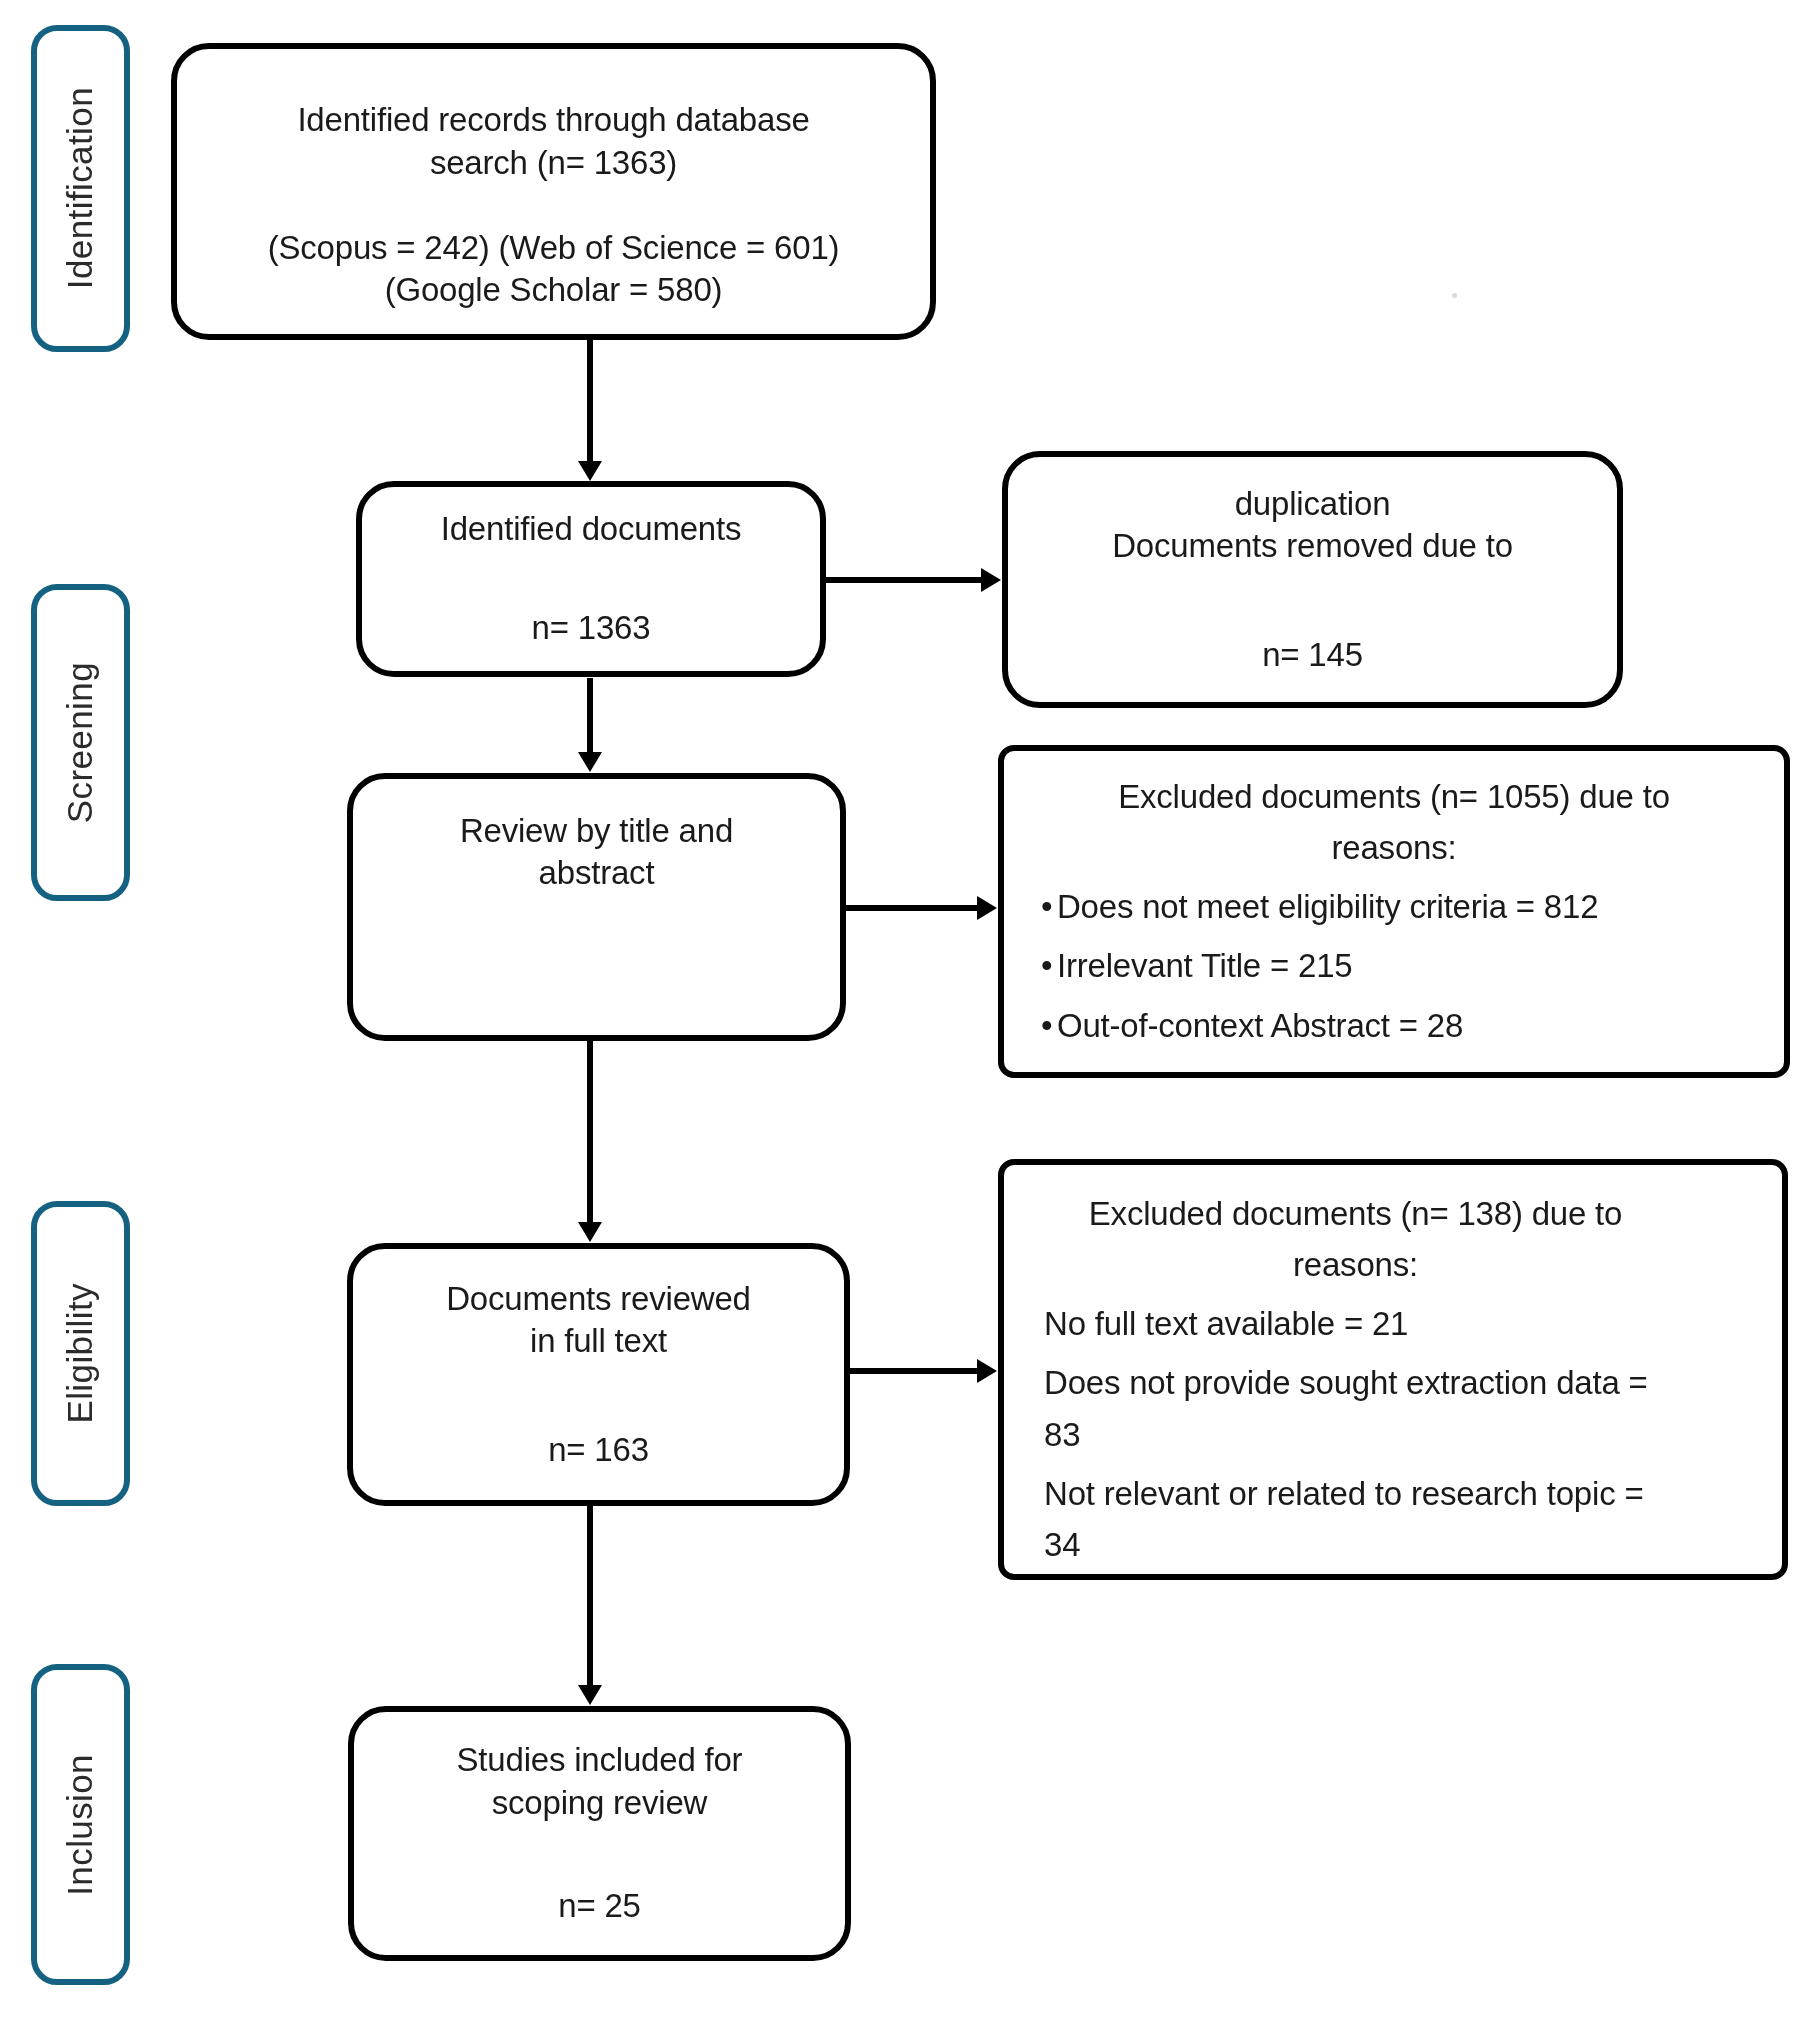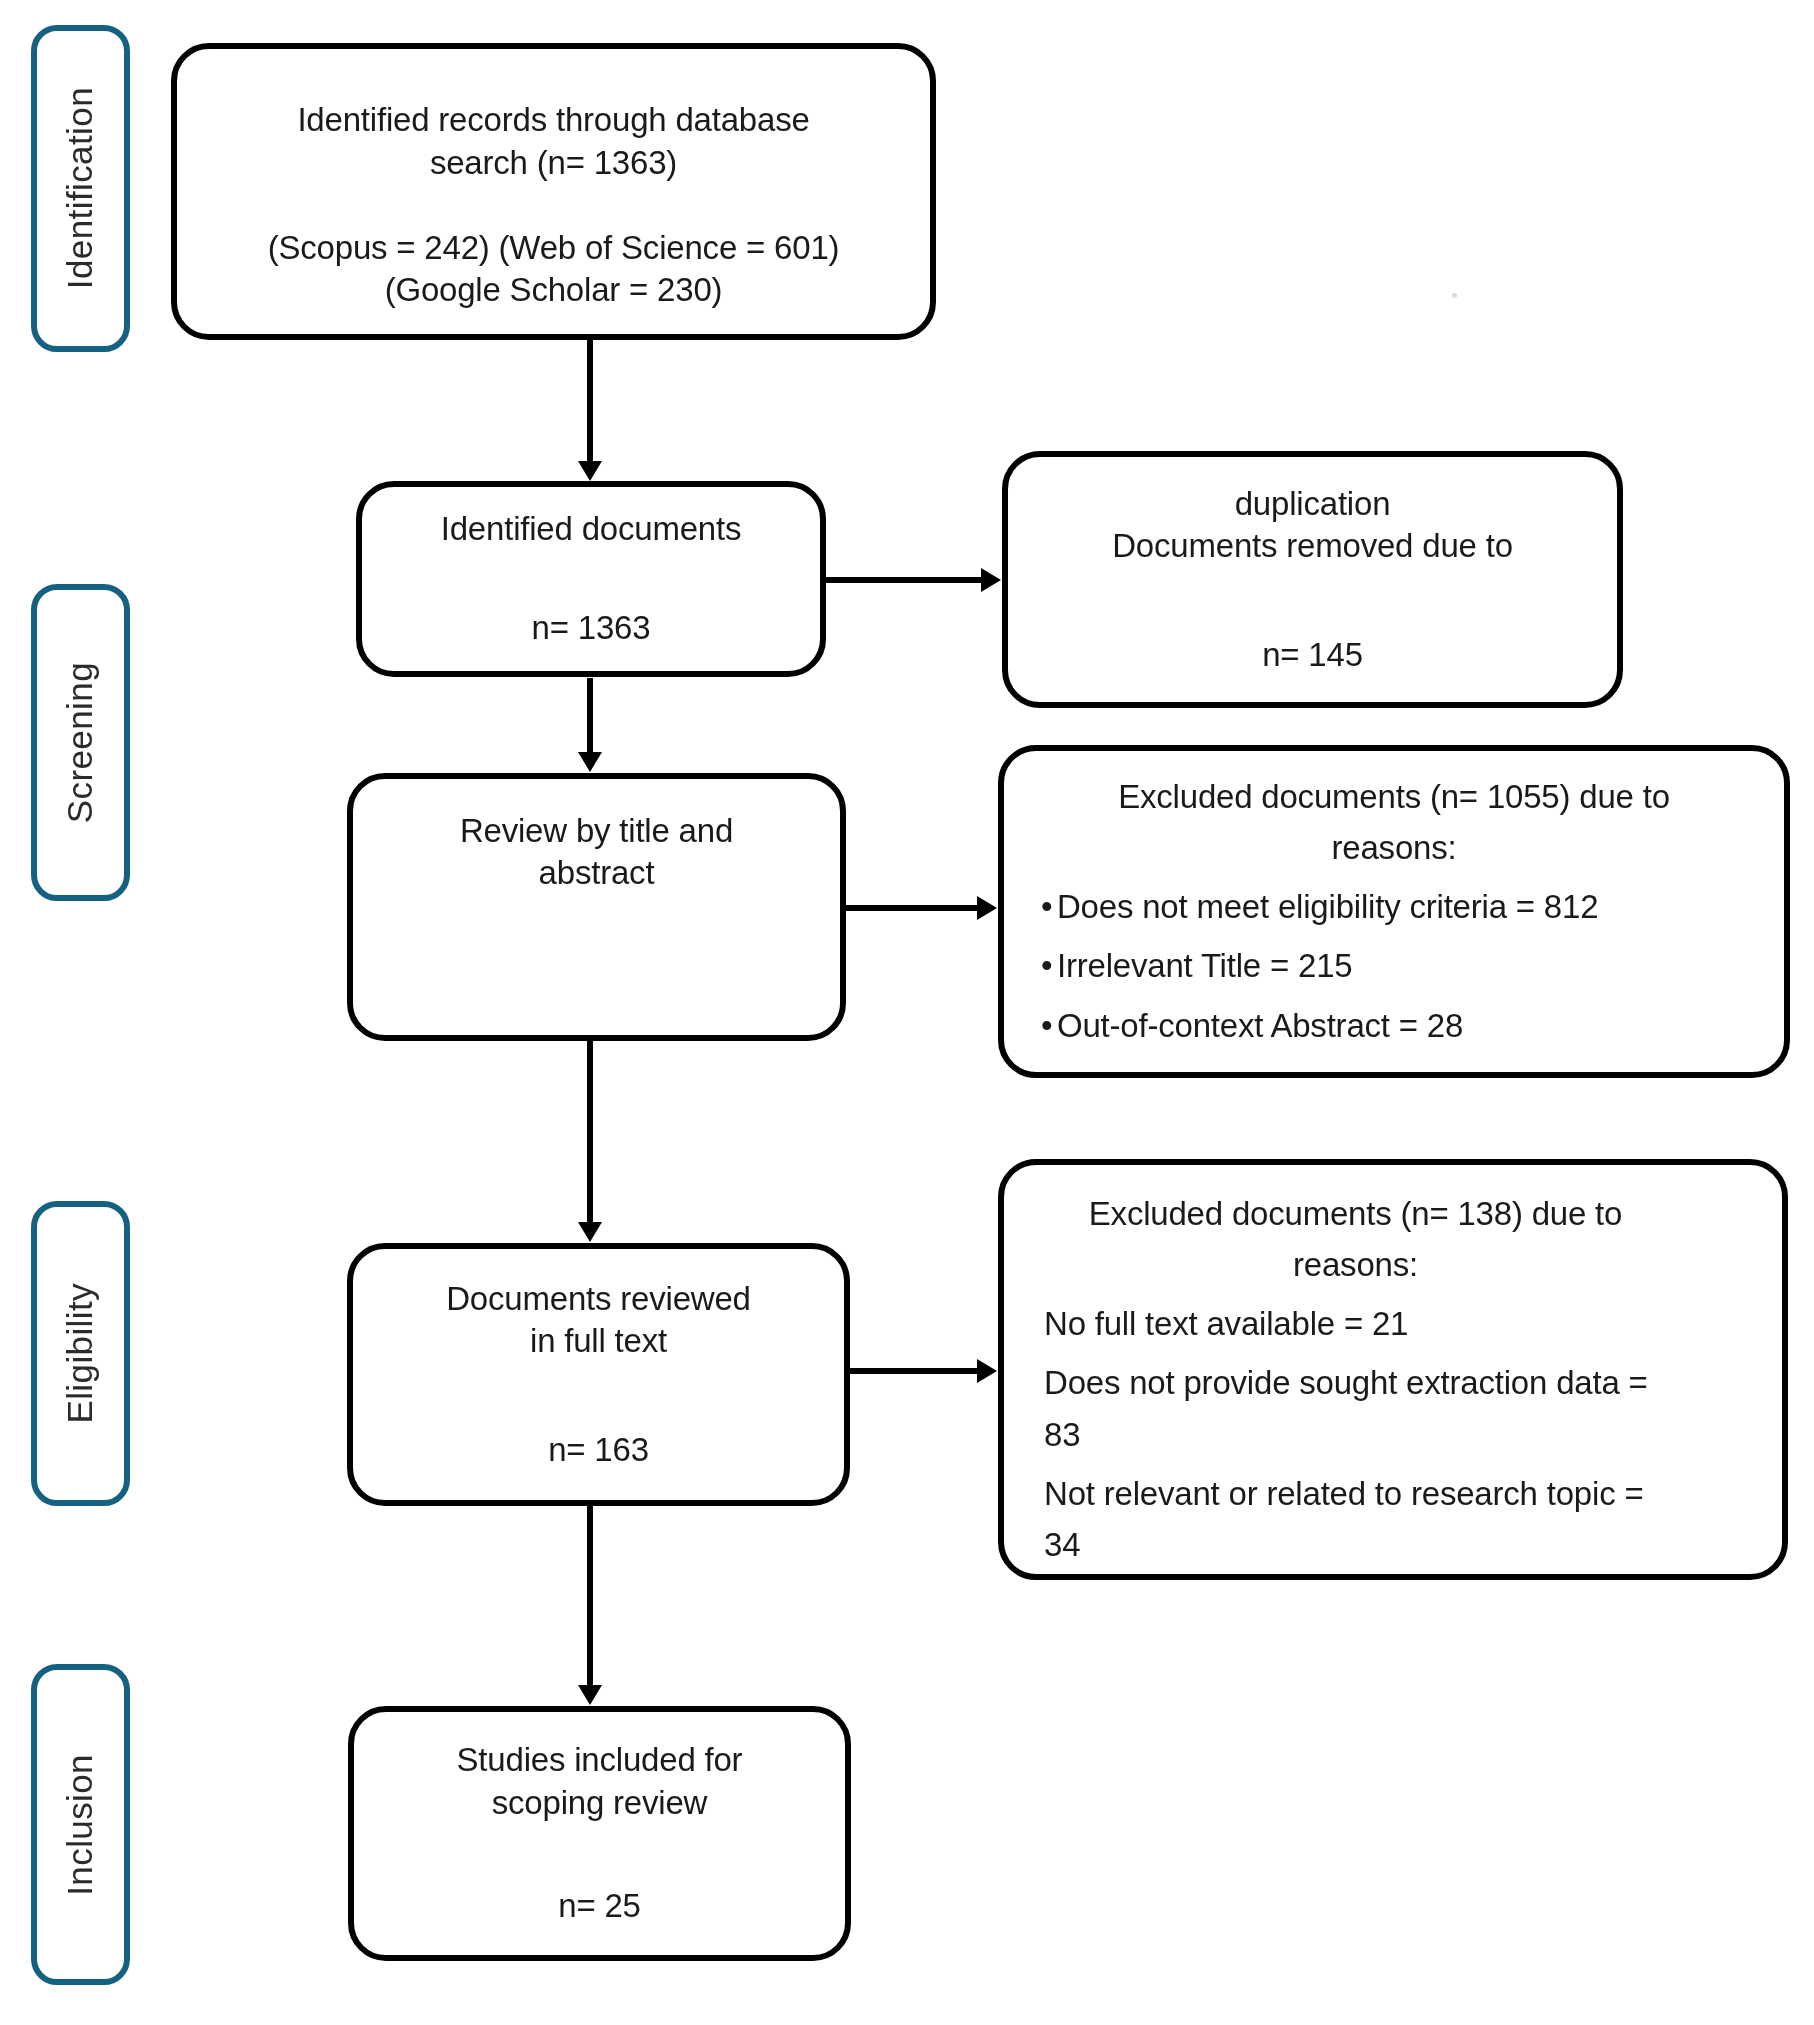--- a/index.html
+++ b/index.html
@@ -50,20 +50,21 @@
     letter-spacing:-0.2px;
     line-height:1.28;
   }
   .box .grp{width:100%;}
   .pad-t{padding-top:27.4px;}
   
   .reasons{
     justify-content:flex-start;
     text-align:left;
     line-height:1.55;
+    border-radius:16px;
   }
   .reasons .hdr{text-align:center;}
   .reasons ul{
     list-style:none;
     margin:0;padding:0;
   }
   .reasons li{margin:8px;padding:0;}
   .reasons li.bulleted::before{content:"\2022";margin-right:4.6px;}
   
   .aline{position:absolute;background:#000000;}
@@ -103,21 +104,21 @@
     <span>Inclusion</span>
   </div>
 
   <div class="box" style="left:171px;top:43px;width:765px;height:297px;padding:23px 20px;">
     <div class="grp pad-t">
       <div>Identified records through database</div>
       <div>search (n= 1363)</div>
     </div>
     <div class="grp">
       <div>(Scopus = 242) (Web of Science = 601)</div>
-      <div>(Google Scholar = 230)</div>
+      <div>(Google Scholar = 580)</div>
     </div>
   </div>
 
   <div class="box" style="left:356px;top:481px;width:470px;height:196px;padding:21.3px 15.2px;gap:30px;">
     <div class="grp">Identified documents</div>
     <div class="grp">n= 1363</div>
   </div>
 
   <div class="box" style="left:1002px;top:451px;width:621px;height:257px;padding:26px 18.3px;">
     <div class="grp">

